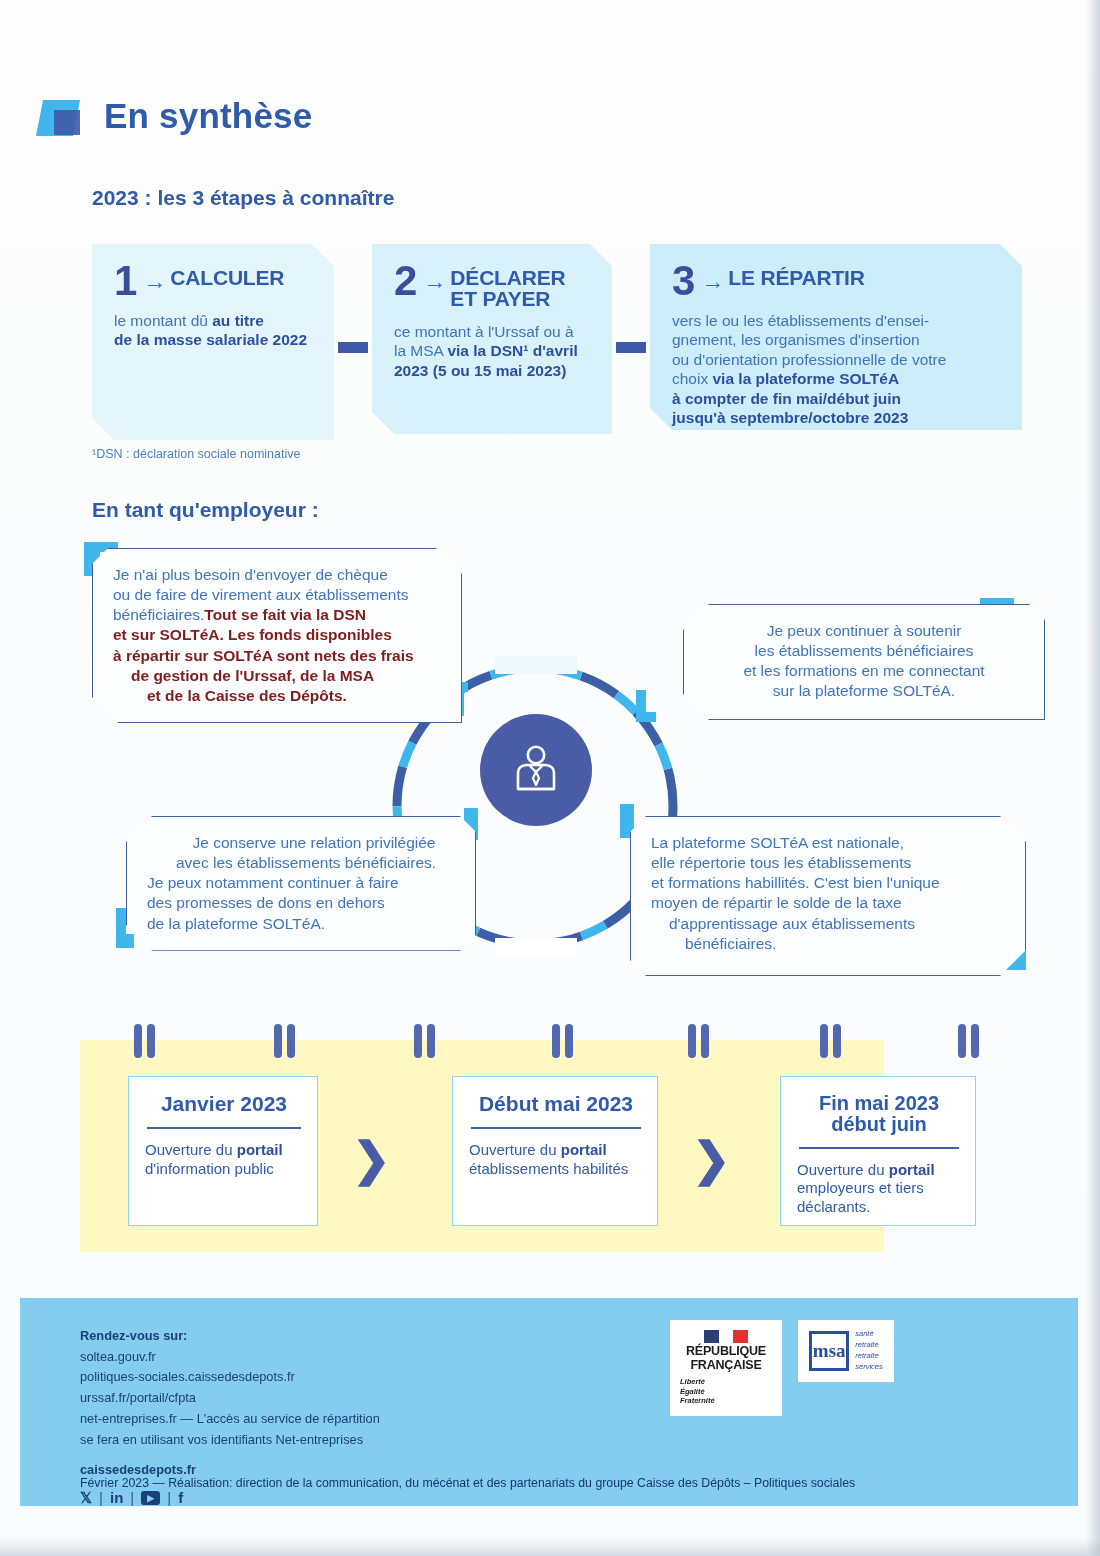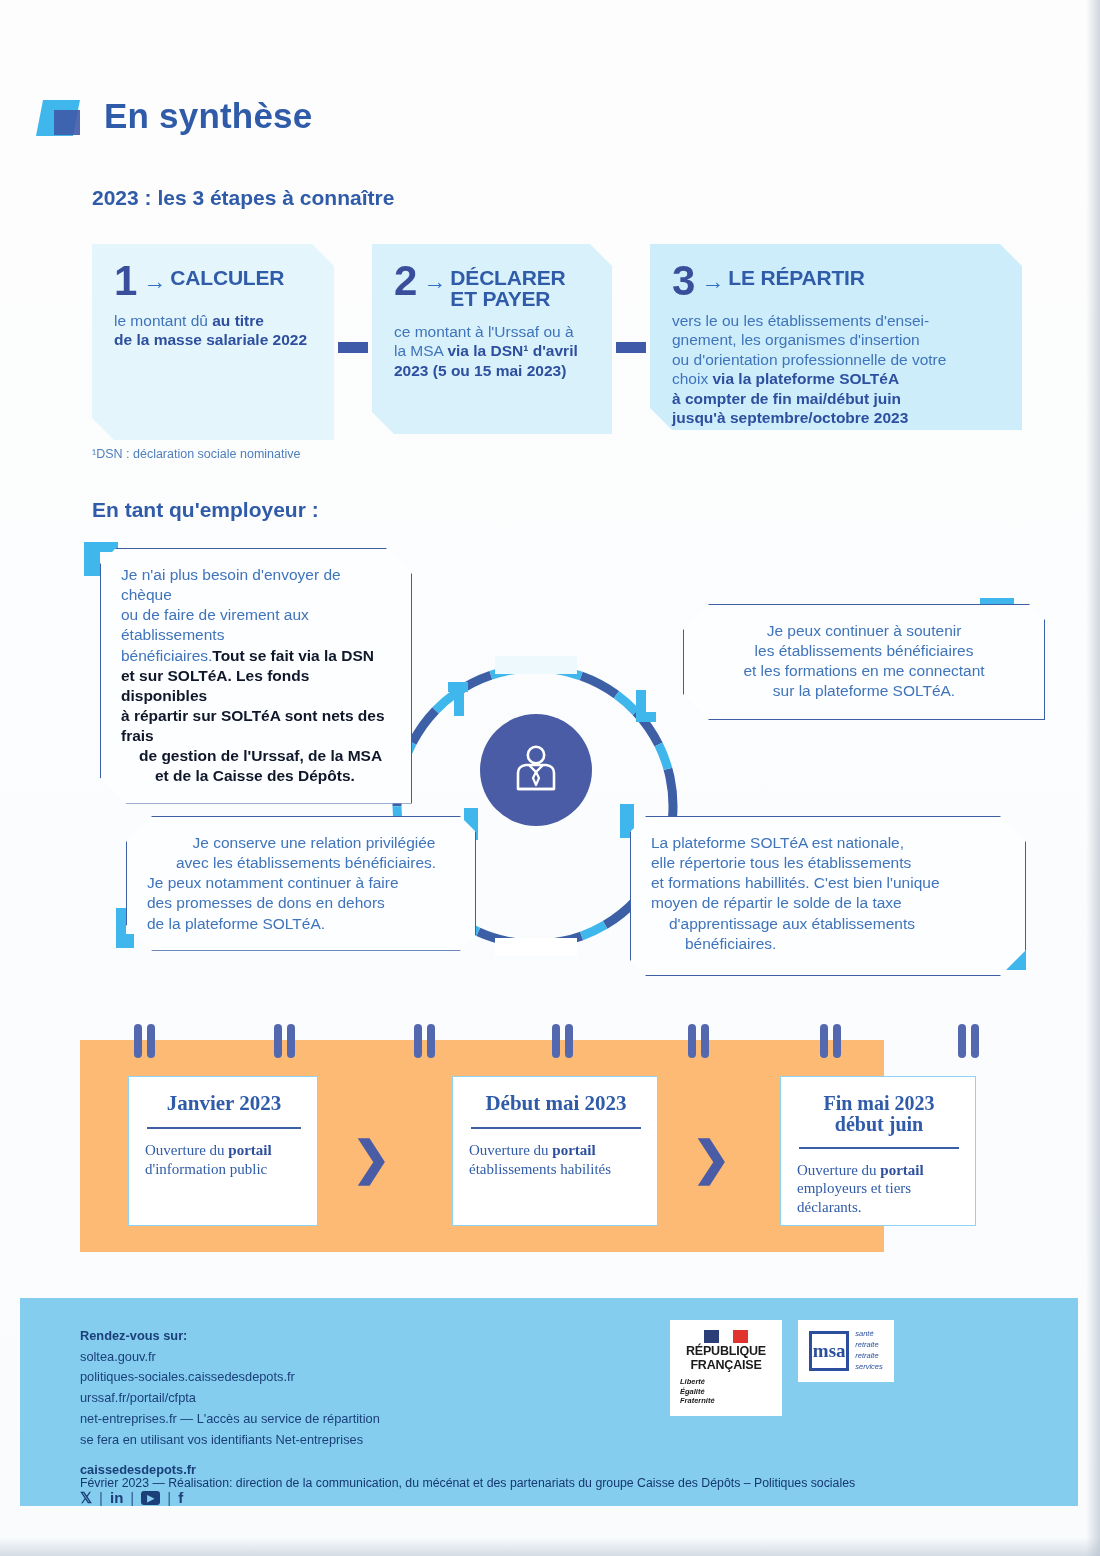--- a/index.html
+++ b/index.html
@@ -104,23 +104,23 @@
     background: #4a5ca5; display: flex; align-items: center; justify-content: center;
   }
 
   
   .bubble {
     position: absolute; background: #fdfeff;
     border: 1.6px solid #3c5fa6;
     font-size: 15.5px; line-height: 1.3; color: #3f74bb;
     padding: 16px 20px;
   }
-  .bubble b { color: #0f172a; }
+  .bubble b { color: #7f1d1d; }
   .bubble.tl {
-    left: 20px; top: 12px; width: 312px; min-height: 168px;
+    left: 12px; top: 12px; width: 370px; min-height: 168px;
     clip-path: polygon(0 16px, 16px 0, calc(100% - 26px) 0, 100% 26px, 100% 100%, 26px 100%, 0 calc(100% - 26px));
   }
   .bubble.tr {
     left: 570px; top: 68px; width: 362px; min-height: 116px;
     text-align: center;
     clip-path: polygon(0 26px, 26px 0, calc(100% - 16px) 0, 100% 16px, 100% 100%, 26px 100%, 0 calc(100% - 26px));
     margin-left: 33px;
   }
   .bubble.bl {
     left: 46px; top: 280px; width: 350px; min-height: 128px;
@@ -132,22 +132,21 @@
   }
   .bubble .ctr { text-align: center; }
   .bubble .ind { padding-left: 18px; }
 
   
   .brk { position: absolute; background: #3fb6ec; }
 
   
   #timeline-band {
     position: absolute; left: 80px; top: 1040px; width: 804px; height: 212px;
-    background: #fdba74;
-    font-family: Liberation Serif, serif;
+    background: #fef9c3;
   }
   .tick-pair { position: absolute; top: -16px; width: 22px; height: 34px; }
   .tick-pair i {
     position: absolute; top: 0; width: 8px; height: 34px; background: #5468b0; border-radius: 4px;
   }
   .tick-pair i:first-child { left: 0; }
   .tick-pair i:last-child { left: 13px; }
 
   .tl-card {
     position: absolute; top: 36px; width: 190px; height: 150px;

